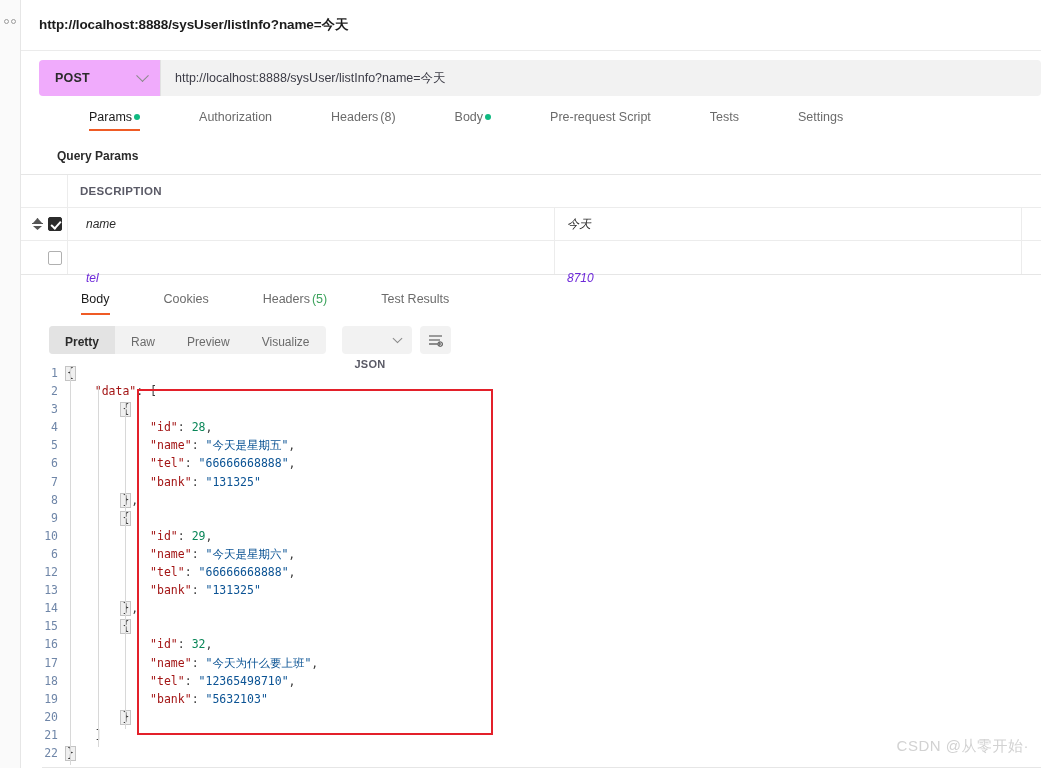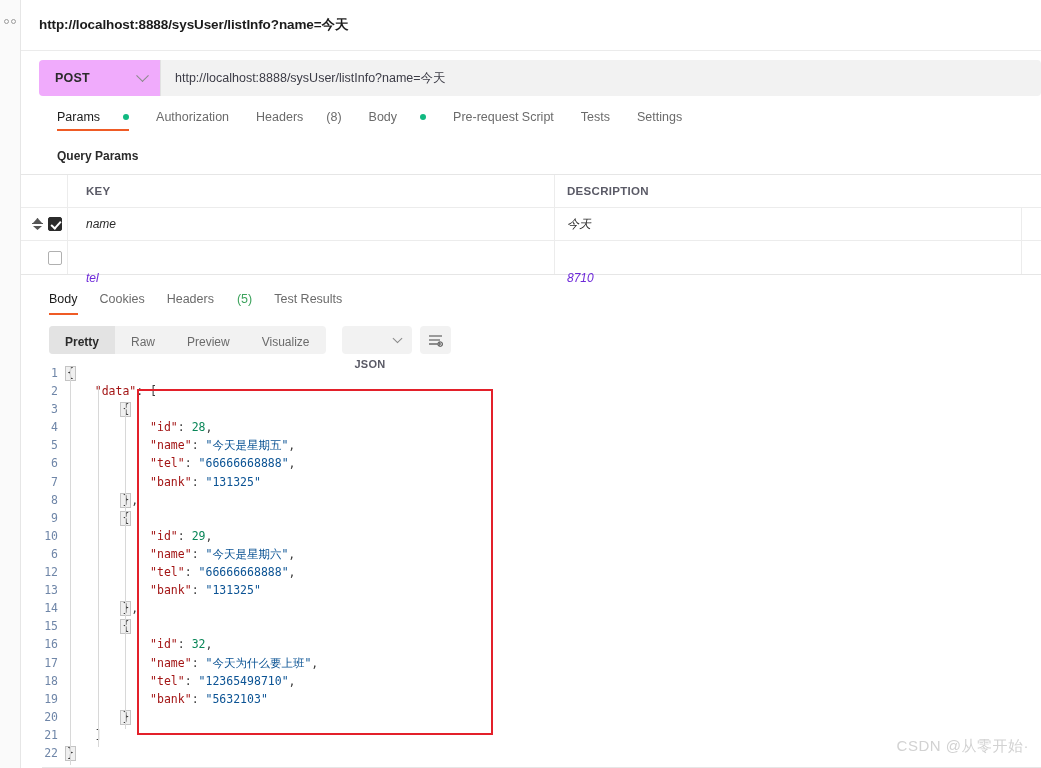--- a/index.html
+++ b/index.html
@@ -111,24 +111,25 @@
     gap: 27px;
     height: 27px;
     flex: 0 0 27px;
   }
   .rtab {
     font-size: 12.5px;
     color: #6b6b6b;
     position: relative;
     display: flex;
     align-items: center;
-    gap: 23px;
+    gap: 2px;
     padding-bottom: 7px;
     cursor: pointer;
     white-space: nowrap;
+    margin-left: 32px;
   }
   .rtab.active { color: #1b1b1b; }
   .rtab.active::after {
     content: "";
     position: absolute;
     left: 0; right: 0; bottom: 0;
     height: 2px;
     background: #ef5b25;
   }
   .dot-g {
@@ -427,23 +428,20 @@
         <div class="rtab">
           <span>Settings</span>
         </div>
       </div>
 
     <div class="qp-label">Query Params</div>
 
     <div class="ptable">
       <div class="prow header">
         <div class="pc-ctrl"></div>
-        <div class="pc-key">
-          <span class="hdr-txt">KEY</span>
-        </div>
         <div class="pc-desc">
           <span class="hdr-txt">DESCRIPTION</span>
         </div>
       </div>
       <div id="param-rows">
           <div class="prow">
             <div class="pc-ctrl">
               <div class="drag-h">
                 <div class="drag-bar"></div>
               </div>

